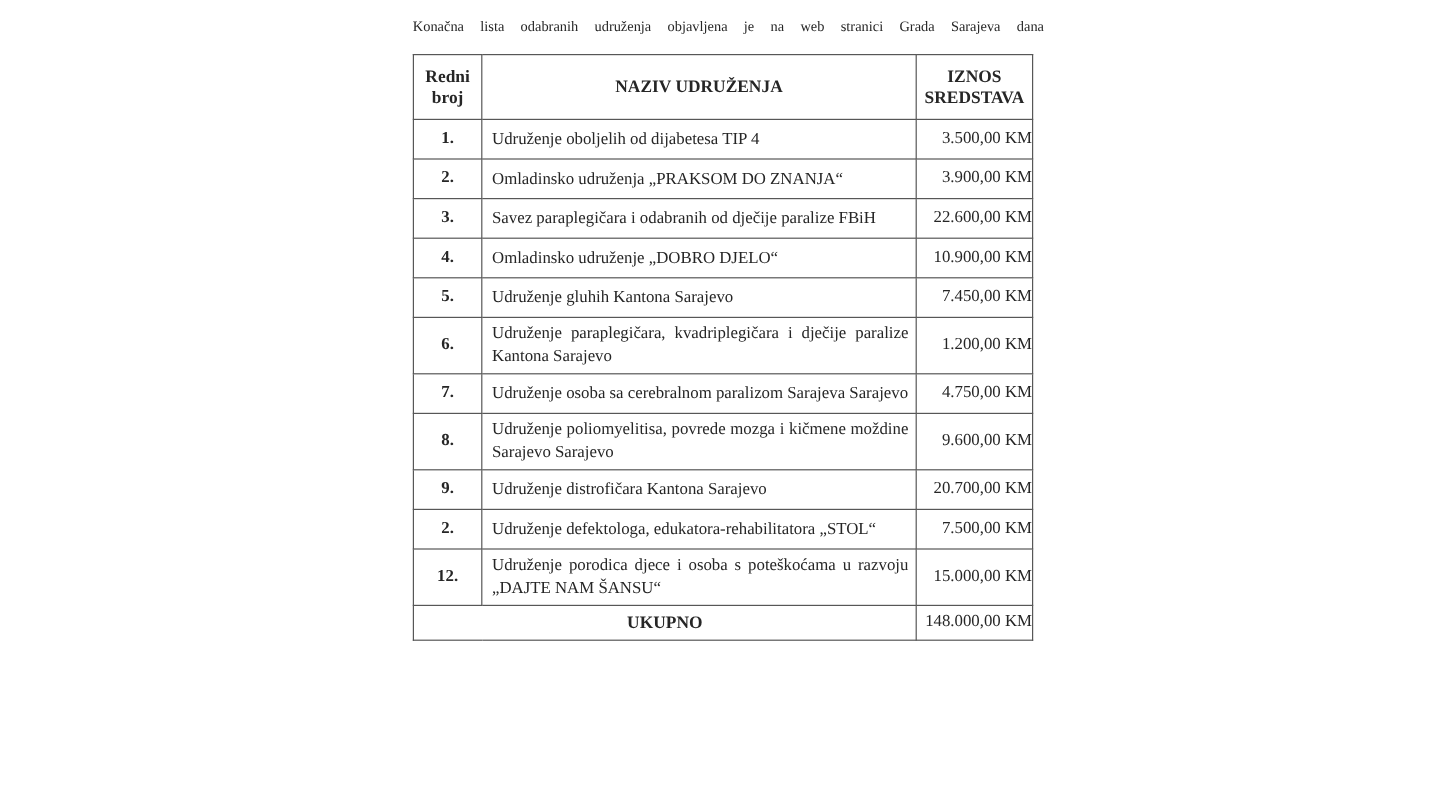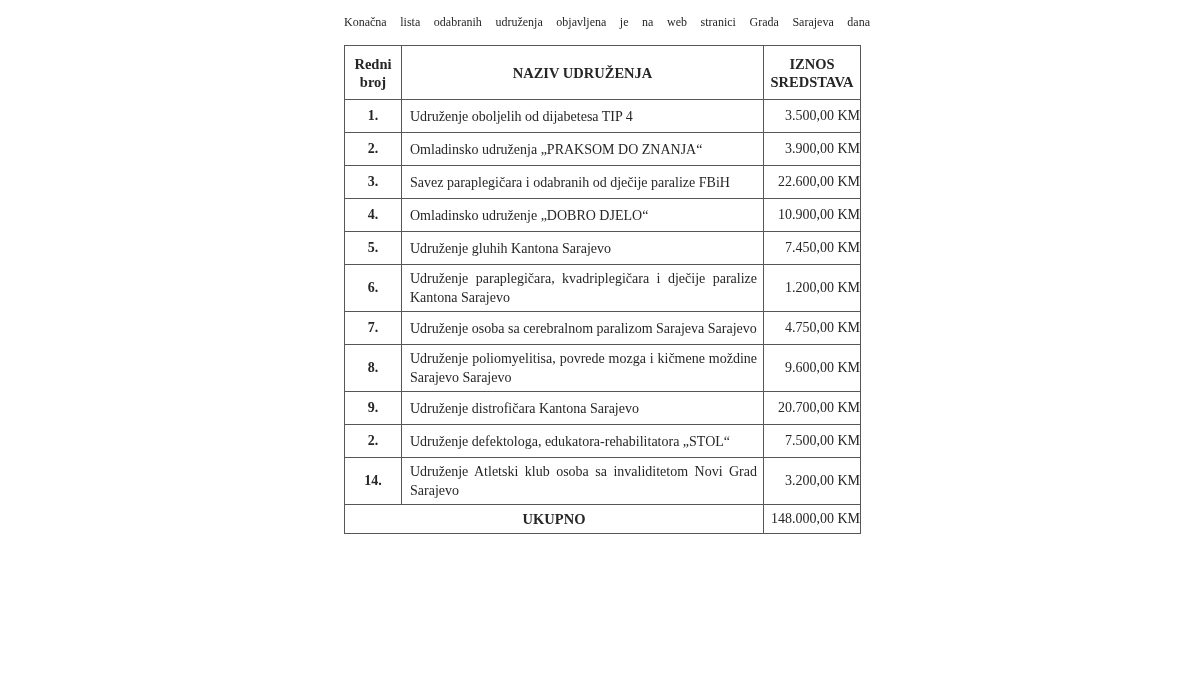--- a/index.html
+++ b/index.html
@@ -137,23 +137,23 @@
     <td class="num">9.</td>
     <td class="name">Udruženje distrofičara Kantona Sarajevo</td>
     <td class="amt">20.700,00 KM</td>
   </tr>
           <tr>
     <td class="num">2.</td>
     <td class="name">Udruženje defektologa, edukatora-rehabilitatora „STOL“</td>
     <td class="amt">7.500,00 KM</td>
   </tr>
           <tr>
-    <td class="num">14.</td>
-    <td class="name">Udruženje Atletski klub osoba sa invaliditetom Novi Grad Sarajevo</td>
-    <td class="amt">3.200,00 KM</td>
+    <td class="num">12.</td>
+    <td class="name">Udruženje porodica djece i osoba s poteškoćama u razvoju „DAJTE NAM ŠANSU“</td>
+    <td class="amt">15.000,00 KM</td>
   </tr>
         </tbody>
       <tfoot>
         <tr class="footer">
           <td colspan="2" class="footer-label">UKUPNO</td>
           <td class="amt">148.000,00 KM</td>
         </tr>
       </tfoot>
     </table>
   </div>

